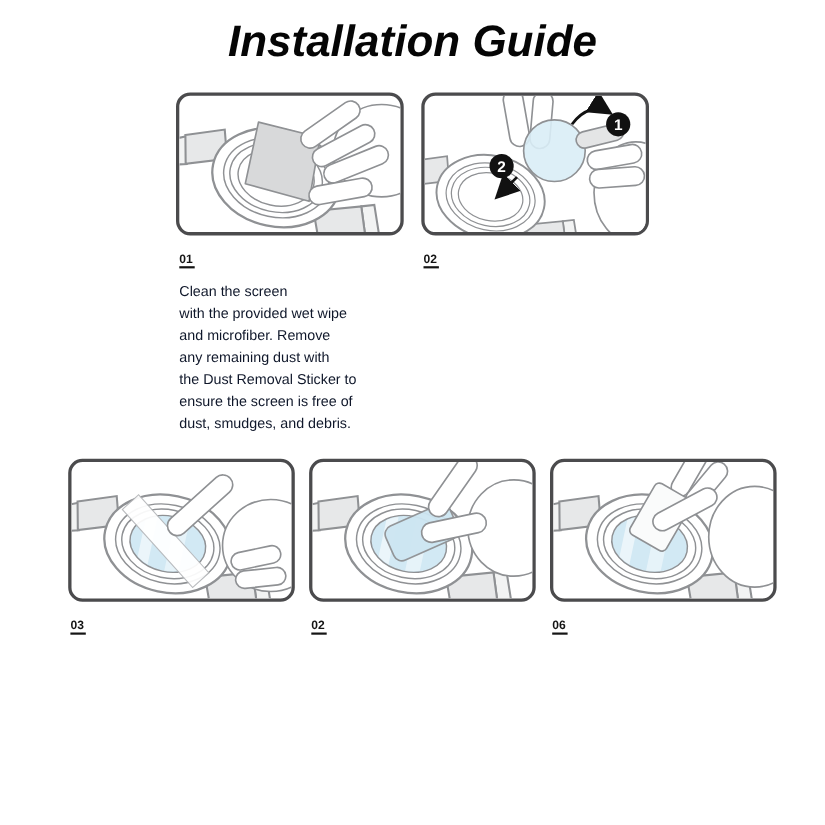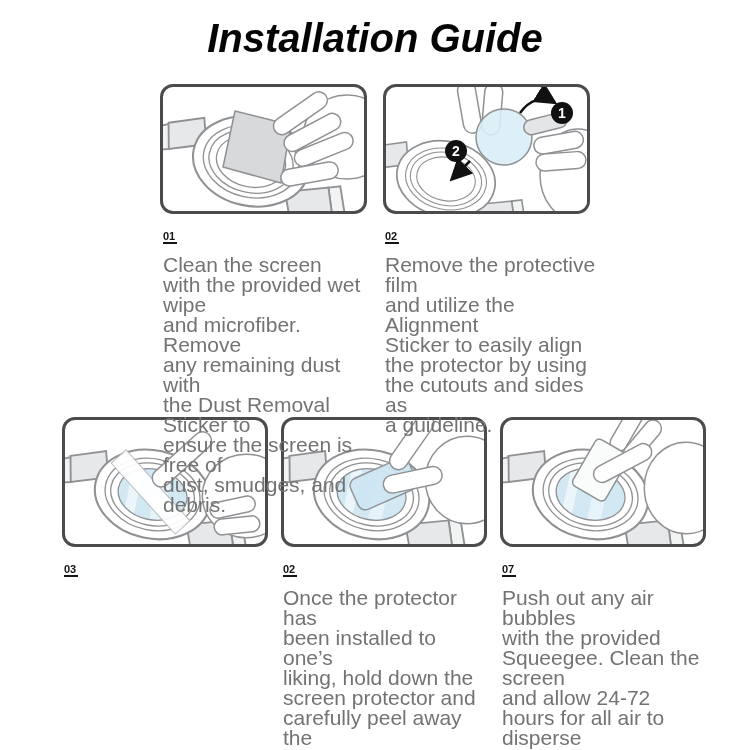--- a/index.html
+++ b/index.html
@@ -25,21 +25,21 @@
   #text1{left:163px;top:226px;width:206px;}
   #text2{left:385px;top:226px;width:215px;}
   #text3{left:64px;top:559px;width:206px;}
   #text4{left:283px;top:559px;width:206px;}
   #text5{left:502px;top:559px;width:206px;}
   .step-num{
     display:inline-block;font-size:11px;font-weight:700;color:#141414;
     padding:0 2px 0 0;border-bottom:2.5px solid #141414;
   }
   .step-desc{
-    margin-top:11px;font-size:21px;line-height:20px;color:#737373;
+    margin-top:11px;font-size:13px;line-height:20px;color:#0f172a;
     white-space:pre-line;
   }
   .lineart{stroke:#8f9194;}
 </style>
 </head>
 <body>
 
 <svg width="0" height="0" style="position:absolute" aria-hidden="true">
   <defs>
     <symbol id="sym-watch" viewBox="-110 -80 220 160">
@@ -158,44 +158,25 @@
 with the provided wet wipe
 and microfiber. Remove
 any remaining dust with
 the Dust Removal Sticker to
 ensure the screen is free of
 dust, smudges, and debris.</div>
 </div>
 
 <div class="step-text" id="text2">
   <span class="step-num">02</span>
-  <div class="step-desc">Remove the protective film
-and utilize the Alignment
-Sticker to easily align
-the protector by using
-the cutouts and sides as
-a guideline.</div>
 </div>
 
 <div class="step-text" id="text3">
   <span class="step-num">03</span>
 </div>
 
 <div class="step-text" id="text4">
   <span class="step-num">02</span>
-  <div class="step-desc">Once the protector has
-been installed to one’s
-liking, hold down the
-screen protector and
-carefully peel away the
-Alignment Sticker without
-lifting the glass.</div>
 </div>
 
 <div class="step-text" id="text5">
-  <span class="step-num">07</span>
-  <div class="step-desc">Push out any air bubbles
-with the provided
-Squeegee. Clean the screen
-and allow 24-72
-hours for all air to disperse
-naturally.</div>
+  <span class="step-num">06</span>
 </div>
 
 </body></html>

